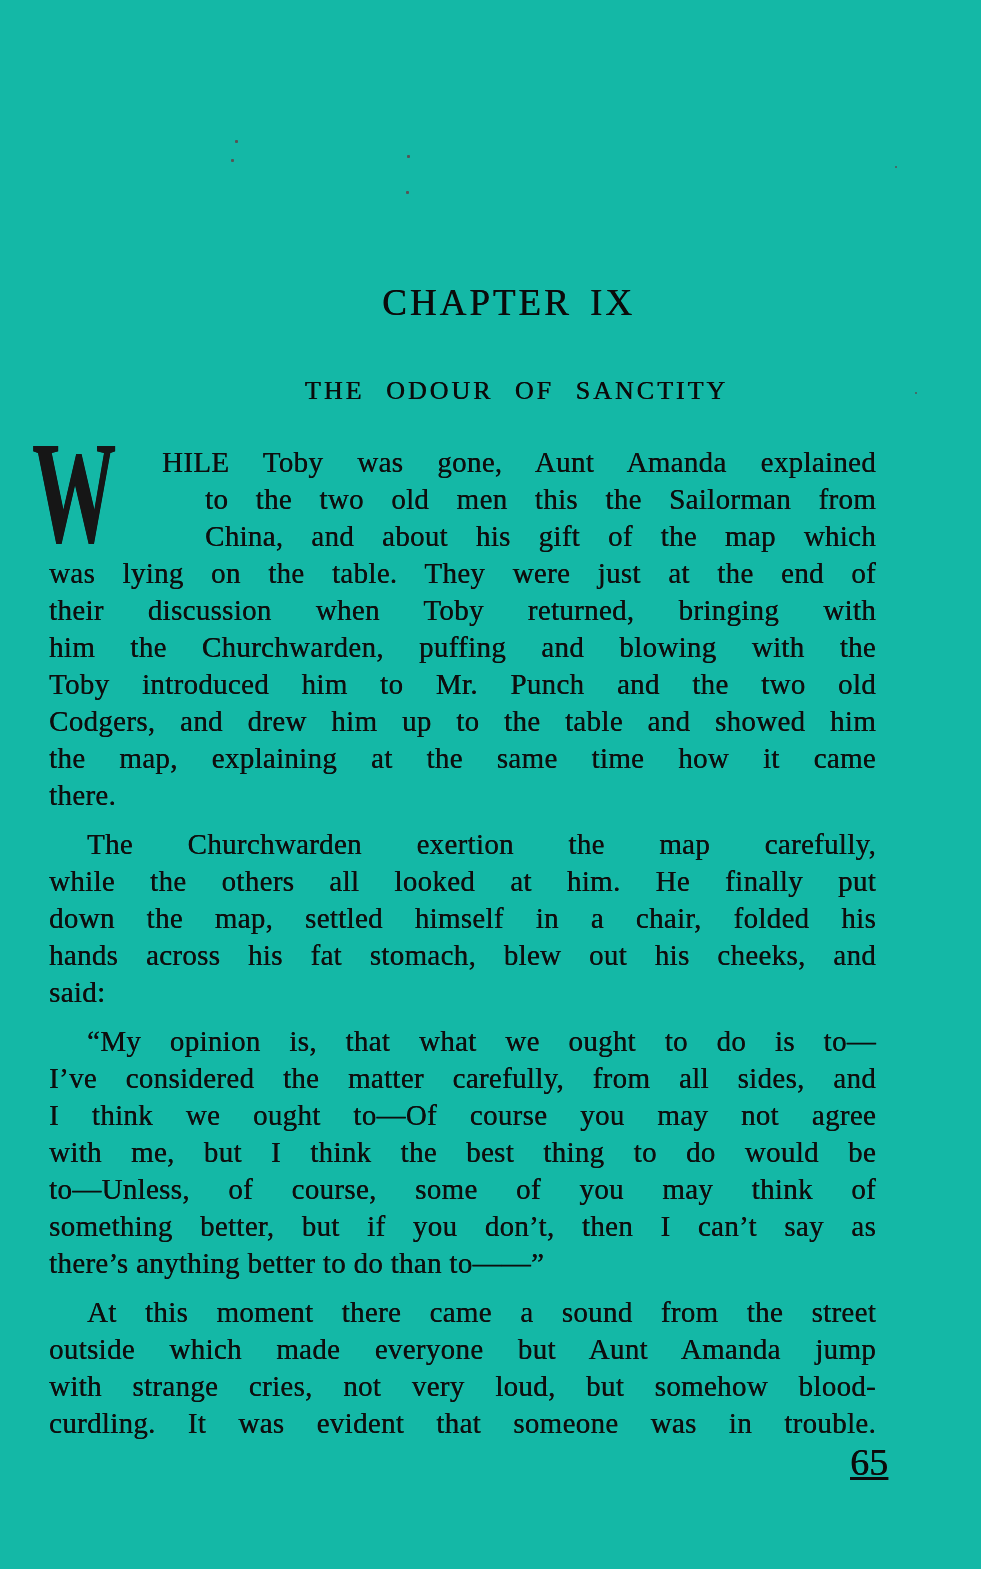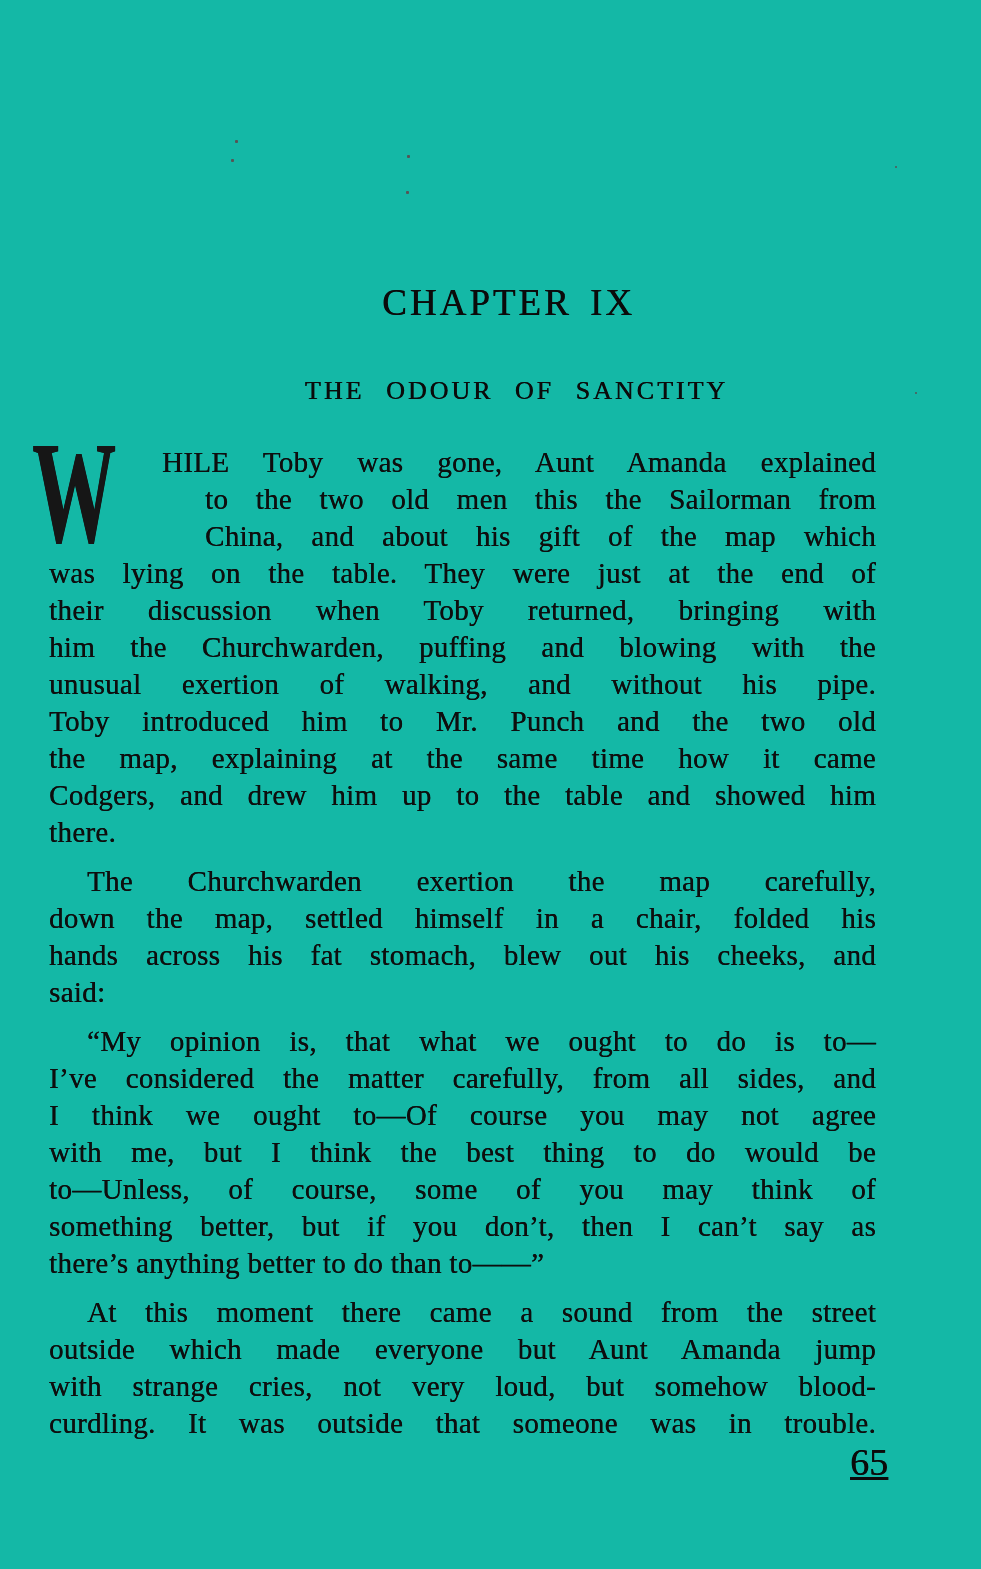--- a/index.html
+++ b/index.html
@@ -114,45 +114,45 @@
       </svg>
     </span>
     <div id="paragraphs">
         <div class="para">
           <div class="line dc-first">HILE Toby was gone, Aunt Amanda explained</div>
           <div class="line dc-wrap">to the two old men this the Sailorman from</div>
           <div class="line dc-wrap">China, and about his gift of the map which</div>
           <div class="line">was lying on the table.  They were just at the end of</div>
           <div class="line">their discussion when Toby returned, bringing with</div>
           <div class="line">him the Churchwarden, puffing and blowing with the</div>
-          <div class="line">unusual exertion of walking, and without his pipe.</div>
           <div class="line">Toby introduced him to Mr. Punch and the two old</div>
+          <div class="line">Codgers, and drew him up to the table and showed him</div>
           <div class="line">the map, explaining at the same time how it came</div>
-          <div class="line">Codgers, and drew him up to the table and showed him</div>
           <div class="line end">there.</div>
         </div>
         <div class="para">
           <div class="line indent">The Churchwarden exertion the map carefully,</div>
+          <div class="line">while the others all looked at him.  He finally put</div>
           <div class="line">down the map, settled himself in a chair, folded his</div>
           <div class="line">hands across his fat stomach, blew out his cheeks, and</div>
           <div class="line end">said:</div>
         </div>
         <div class="para">
           <div class="line indent">“My opinion is, that what we ought to do is to—</div>
           <div class="line">I’ve considered the matter carefully, from all sides, and</div>
           <div class="line">I think we ought to—Of course you may not agree</div>
           <div class="line">with me, but I think the best thing to do would be</div>
           <div class="line">to—Unless, of course, some of you may think of</div>
           <div class="line">something better, but if you don’t, then I can’t say as</div>
           <div class="line end">there’s anything better to do than to——”</div>
         </div>
         <div class="para">
           <div class="line indent">At this moment there came a sound from the street</div>
           <div class="line">outside which made everyone but Aunt Amanda jump</div>
           <div class="line">with strange cries, not very loud, but somehow blood-</div>
-          <div class="line">curdling.  It was outside that someone was in trouble.</div>
+          <div class="line">curdling.  It was evident that someone was in trouble.</div>
         </div>
       </div>
   </div>
 
   <div class="page-number">65</div>
 
 </div>
 
 </body></html>

